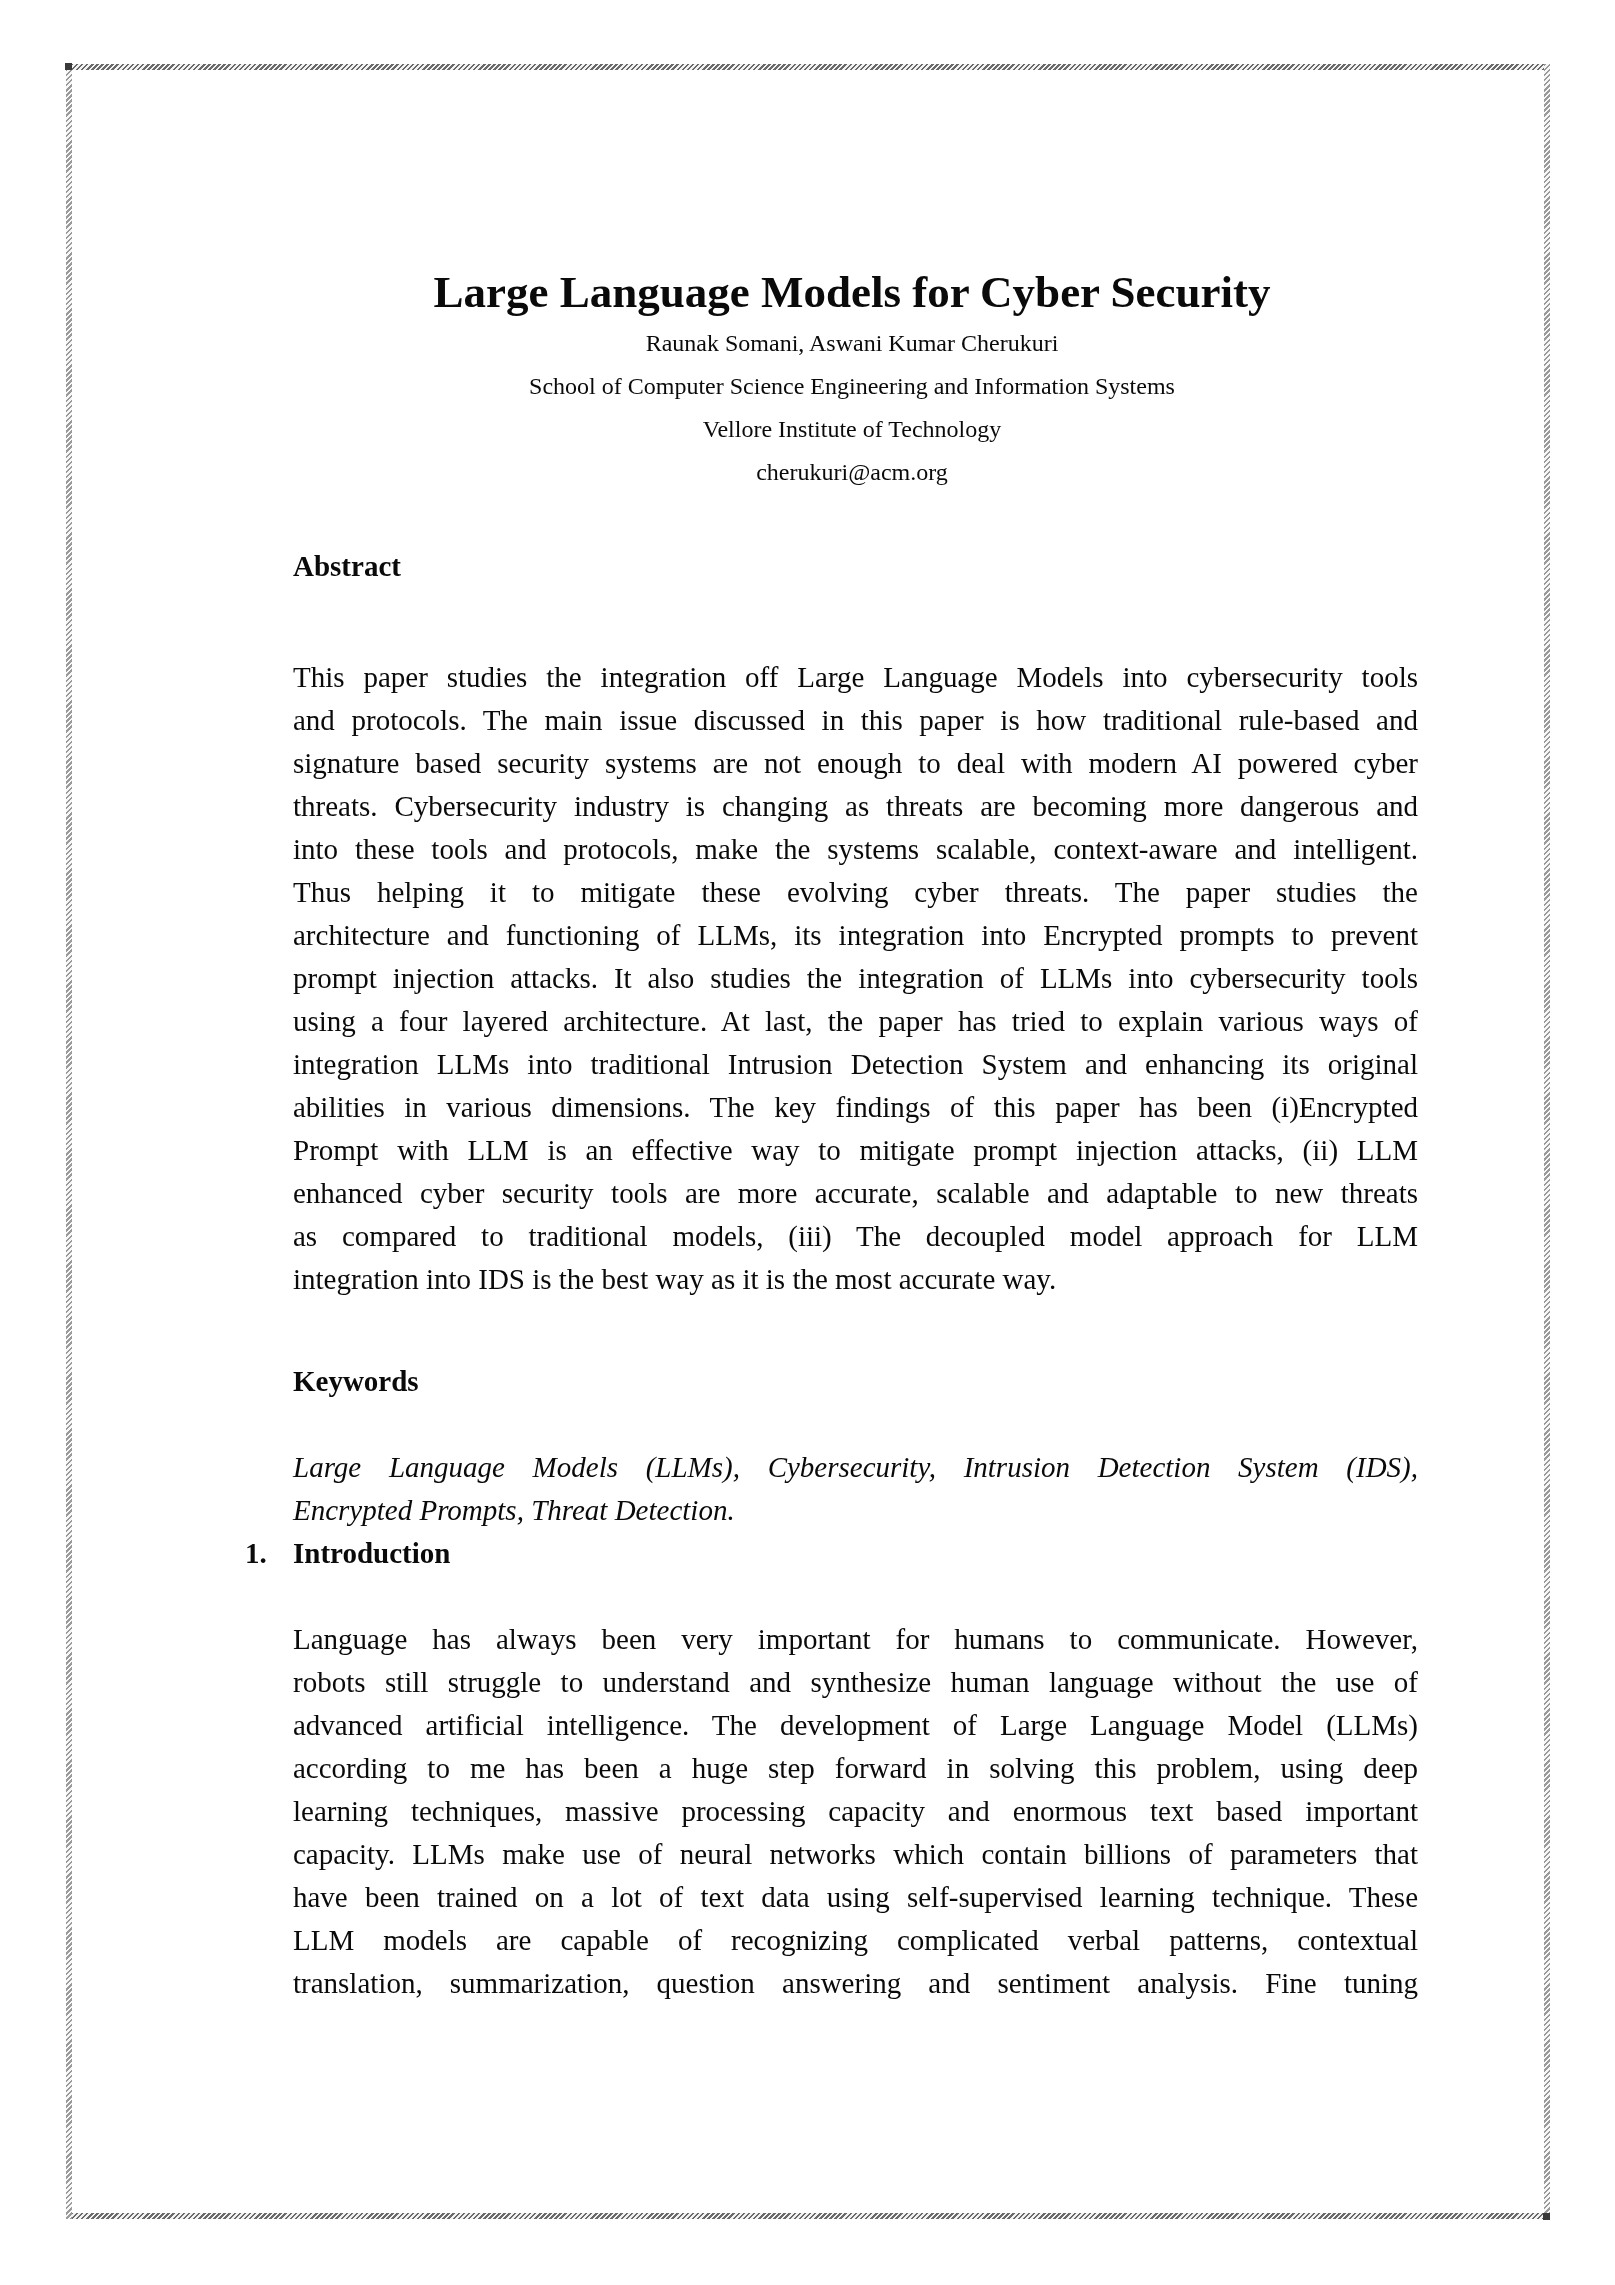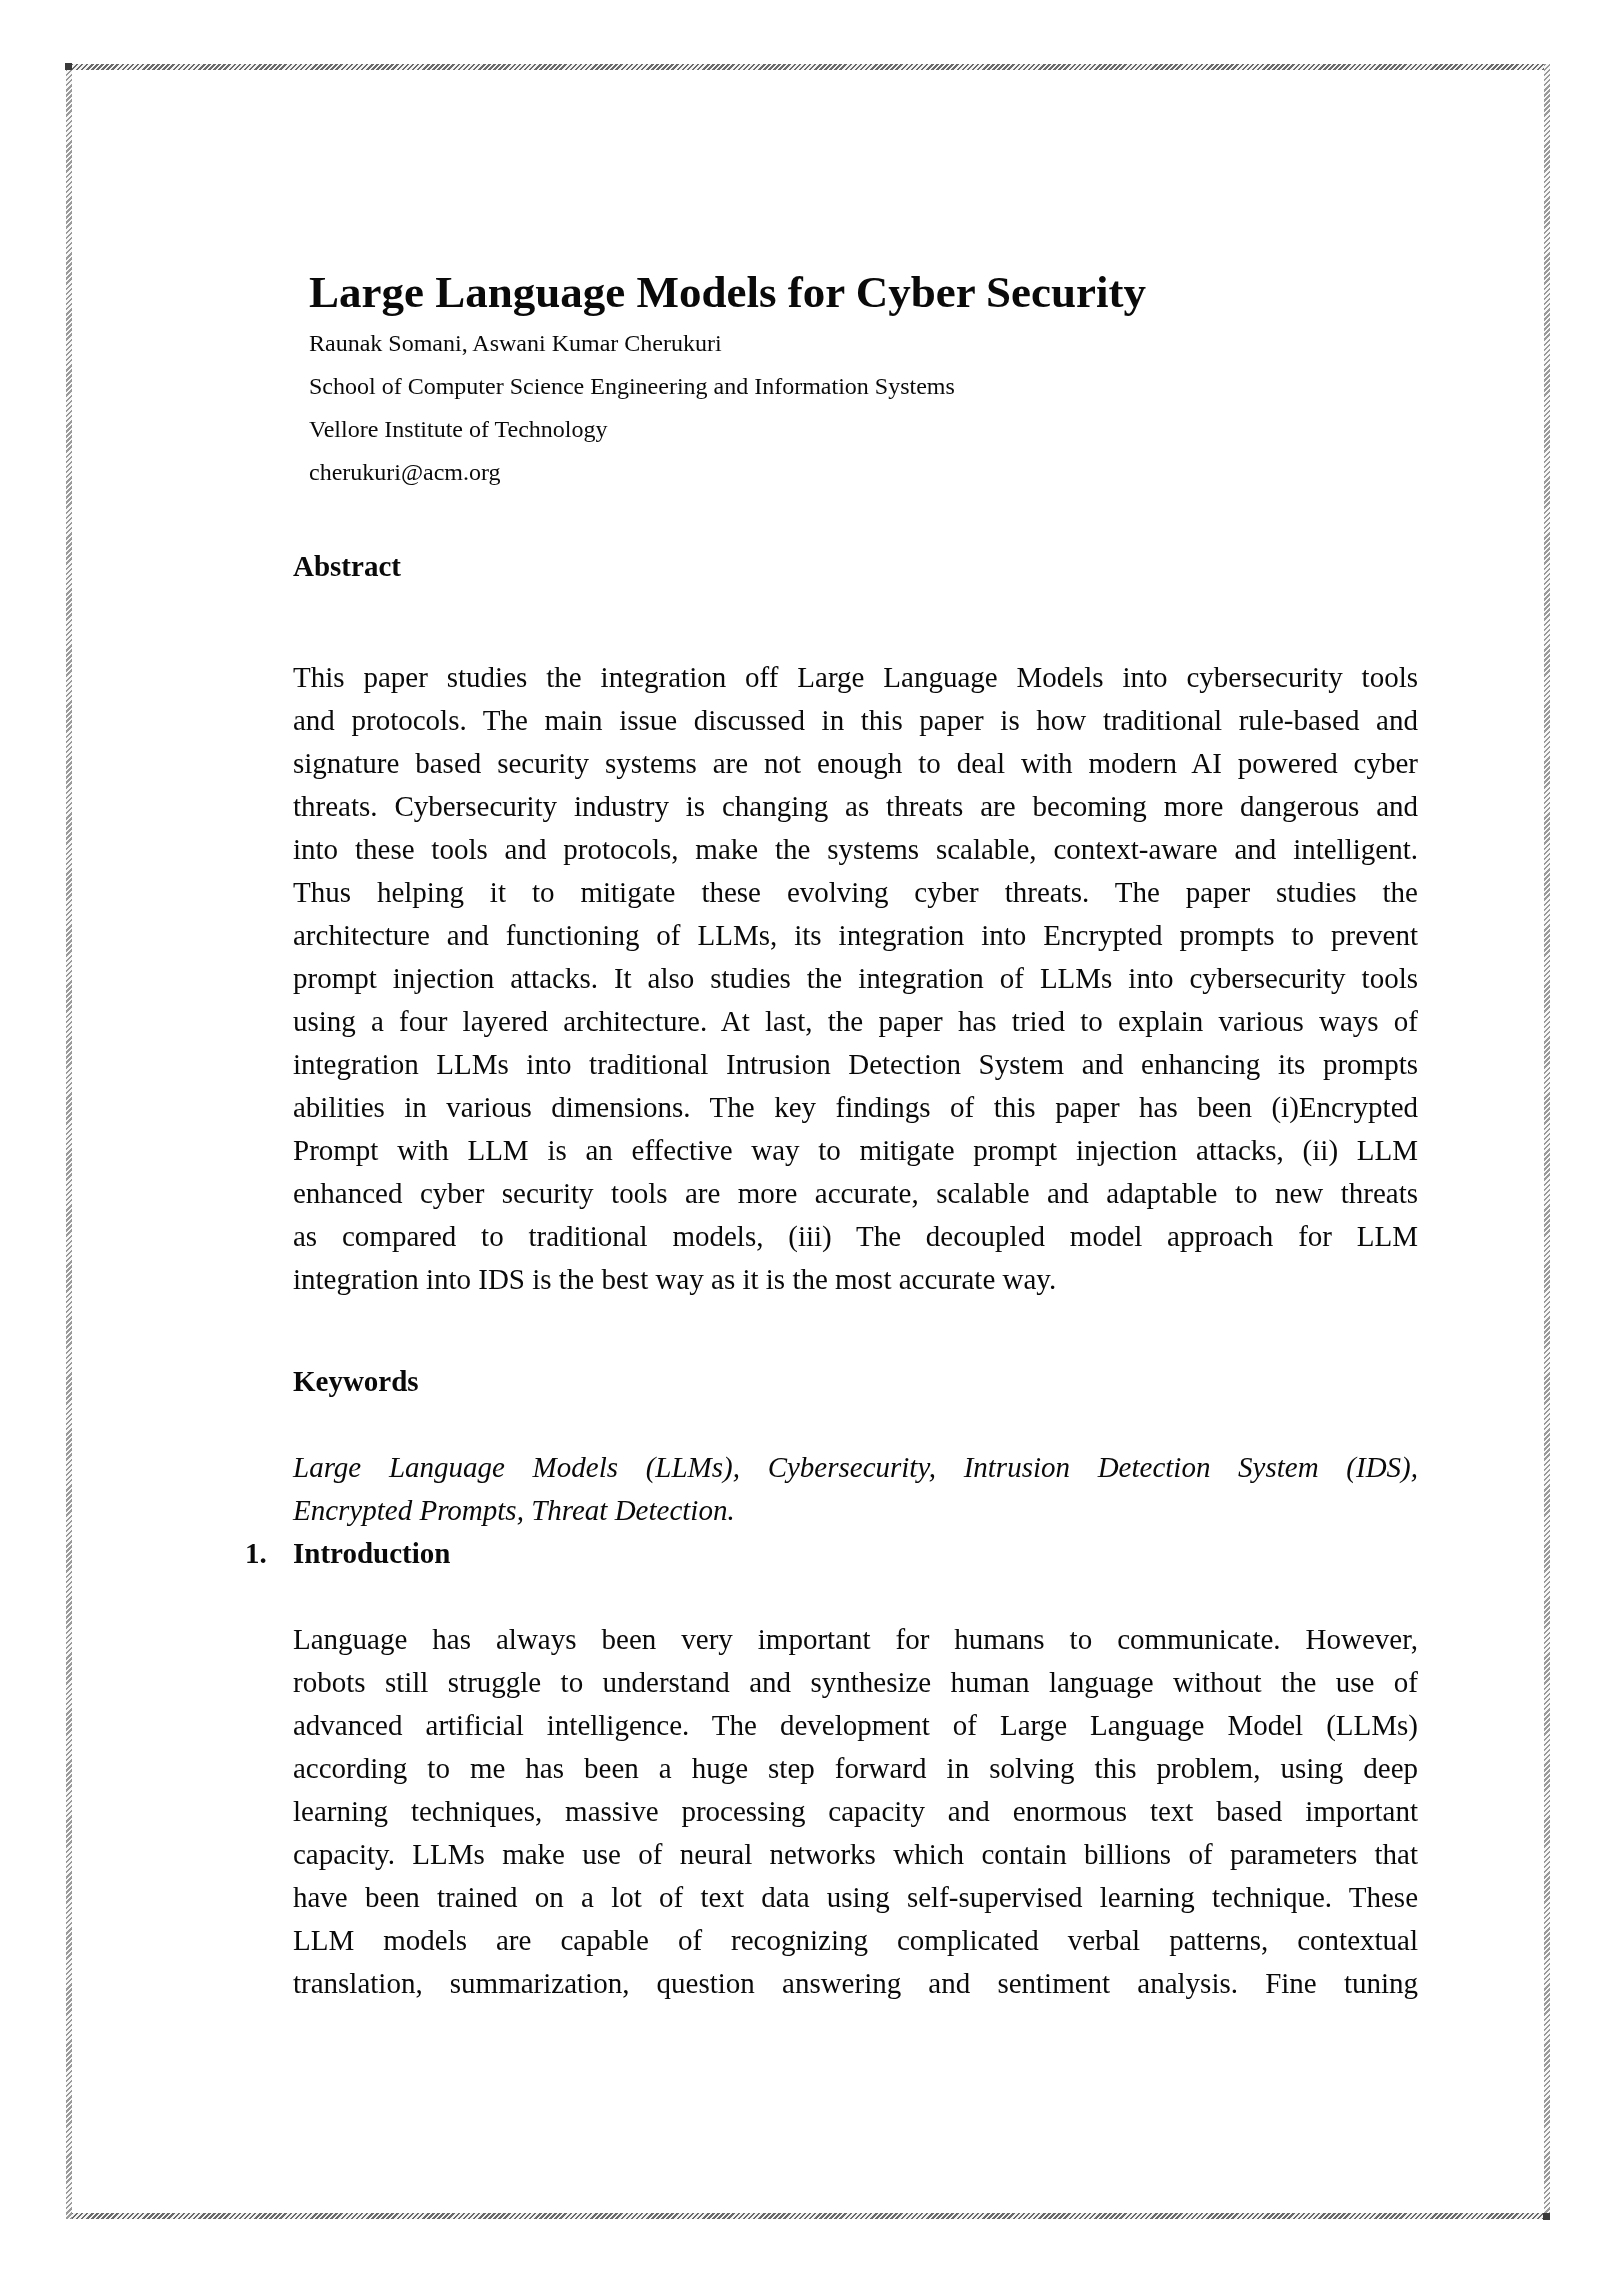--- a/index.html
+++ b/index.html
@@ -3,21 +3,21 @@
 <meta charset="utf-8">
 <style>
   html, body { margin:0; padding:0; background:#ffffff; }
   body { width:1616px; height:2285px; position:relative; overflow:hidden;
          font-family:"Liberation Serif", serif; color:#0a0a0a; }
   .frame-h { position:absolute; height:6.3px;
     background: repeating-linear-gradient(135deg, #6a6a6a 0 1.8px, #f2f2f2 1.8px 3.6px); }
   .frame-v { position:absolute; width:6.3px;
     background: repeating-linear-gradient(135deg, #9a9a9a 0 1.8px, #f7f7f7 1.8px 3.6px); }
   .corner { position:absolute; width:7.2px; height:7.2px; background:#3a3a3a; }
-  .center-line { position:absolute; left:309px; width:1086px; text-align:left; white-space:nowrap; }
+  .center-line { position:absolute; left:309px; width:1086px; text-align:center; white-space:nowrap; }
   .title { font-weight:bold; font-size:45px; line-height:54px; }
   .author { font-size:24px; line-height:43px; }
   .heading { position:absolute; left:293px; font-weight:bold; font-size:29px; line-height:43px; white-space:nowrap; }
   .num { position:absolute; left:245px; font-weight:bold; font-size:29px; line-height:43px; }
   .para { position:absolute; left:293px; width:1125px; font-size:29px; line-height:43px;
           text-align:justify; hyphens:none; }
   .para span.ln { display:block; text-align:justify; text-align-last:justify; white-space:nowrap; overflow:visible; }
   .para span.ln.last { text-align-last:left; }
   .kw { font-style:italic; }
 </style>
@@ -41,21 +41,21 @@
 <div class="para" style="top:630px;margin-top:26px;">
   <span class="ln">This paper studies the integration off Large Language Models into cybersecurity tools</span>
   <span class="ln">and protocols. The main issue discussed in this paper is how traditional rule-based and</span>
   <span class="ln">signature based security systems are not enough to deal with modern AI powered cyber</span>
   <span class="ln">threats. Cybersecurity industry is changing as threats are becoming more dangerous and</span>
   <span class="ln">into these tools and protocols, make the systems scalable, context-aware and intelligent.</span>
   <span class="ln">Thus helping it to mitigate these evolving cyber threats. The paper studies the</span>
   <span class="ln">architecture and functioning of LLMs, its integration into Encrypted prompts to prevent</span>
   <span class="ln">prompt injection attacks. It also studies the integration of LLMs into cybersecurity tools</span>
   <span class="ln">using a four layered architecture. At last, the paper has tried to explain various ways of</span>
-  <span class="ln">integration LLMs into traditional Intrusion Detection System and enhancing its prompts</span>
+  <span class="ln">integration LLMs into traditional Intrusion Detection System and enhancing its original</span>
   <span class="ln">abilities in various dimensions. The key findings of this paper has been (i)Encrypted</span>
   <span class="ln">Prompt with LLM is an effective way to mitigate prompt injection attacks, (ii) LLM</span>
   <span class="ln">enhanced cyber security tools are more accurate, scalable and adaptable to new threats</span>
   <span class="ln">as compared to traditional models, (iii) The decoupled model approach for LLM</span>
   <span class="ln last">integration into IDS is the best way as it is the most accurate way.</span>
 </div>
 
 <div class="heading" style="top:1360px;">Keywords</div>
 <div class="para kw" style="top:1446px;">
   <span class="ln">Large Language Models (LLMs), Cybersecurity, Intrusion Detection System (IDS),</span>

